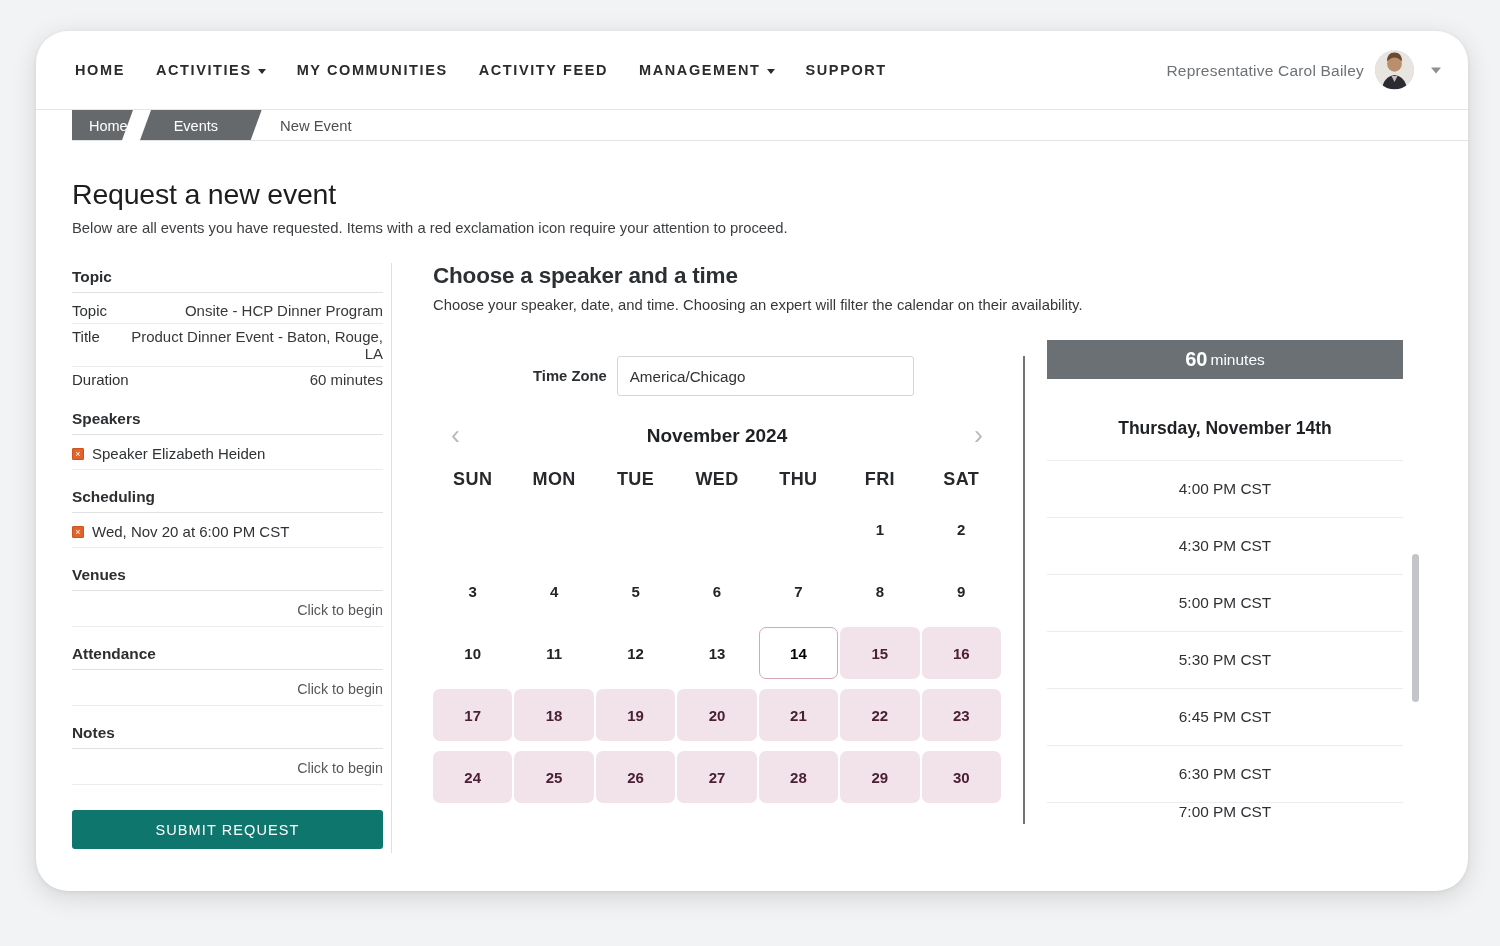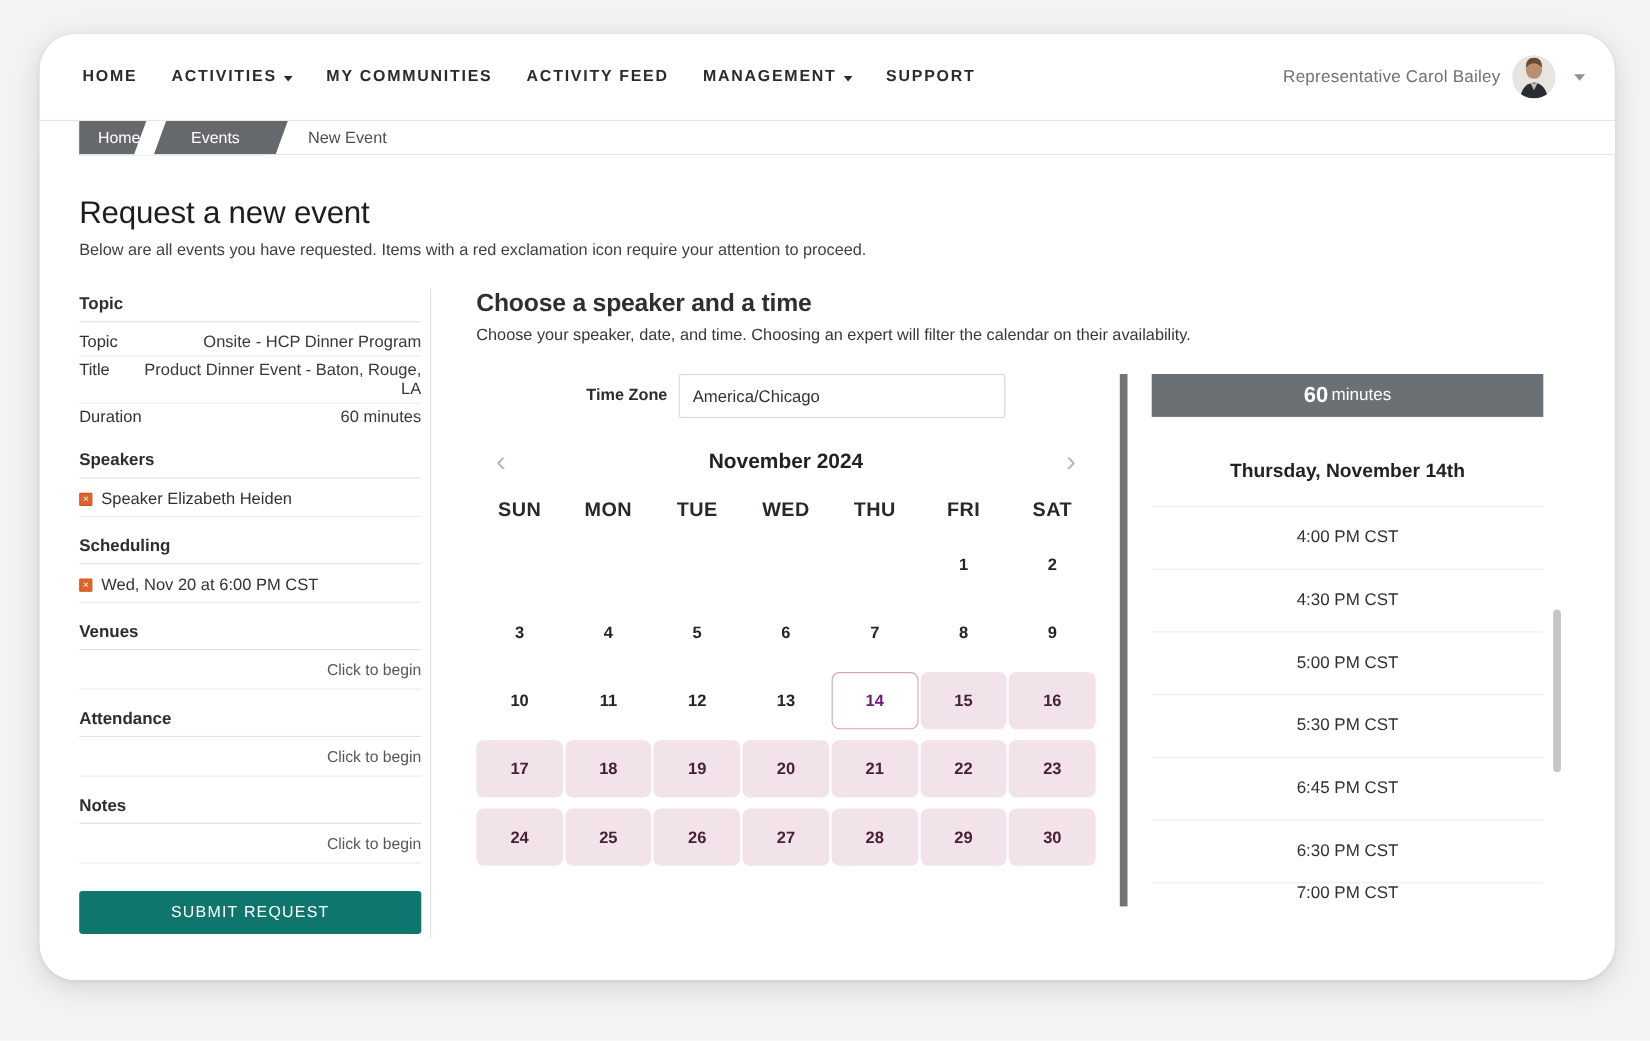--- a/index.html
+++ b/index.html
@@ -264,22 +264,23 @@
     font-size: 14.8px;
     color: #35383b;
   }
 
   .sched-cols {
     display: flex;
     margin-top: 27px;
   }
   .cal-col {
     width: 592px;
-    border-right: 7px solid #737373;
+    border-right: 2px solid #737373;
     padding-right: 22px;
+    margin-top: 16px;
   }
   .tz-row {
     display: flex;
     align-items: center;
     gap: 10px;
     padding-left: 100px;
   }
   .tz-label {
     font-size: 14.8px;
     font-weight: bold;
@@ -344,21 +345,21 @@
     border-radius: 7px;
   }
   .day.empty { visibility: hidden; }
   .day.avail {
     background: #f2e2ea;
     color: #4a2035;
     cursor: pointer;
   }
   .day.selected {
     background: #ffffff;
-    color: #701a75;
+    color: #000000;
     border: 1.6px solid #d6a6bd;
     cursor: pointer;
   }
 
   
   .slot-col {
     width: 378px;
     padding-left: 22px;
     position: relative;
   }

